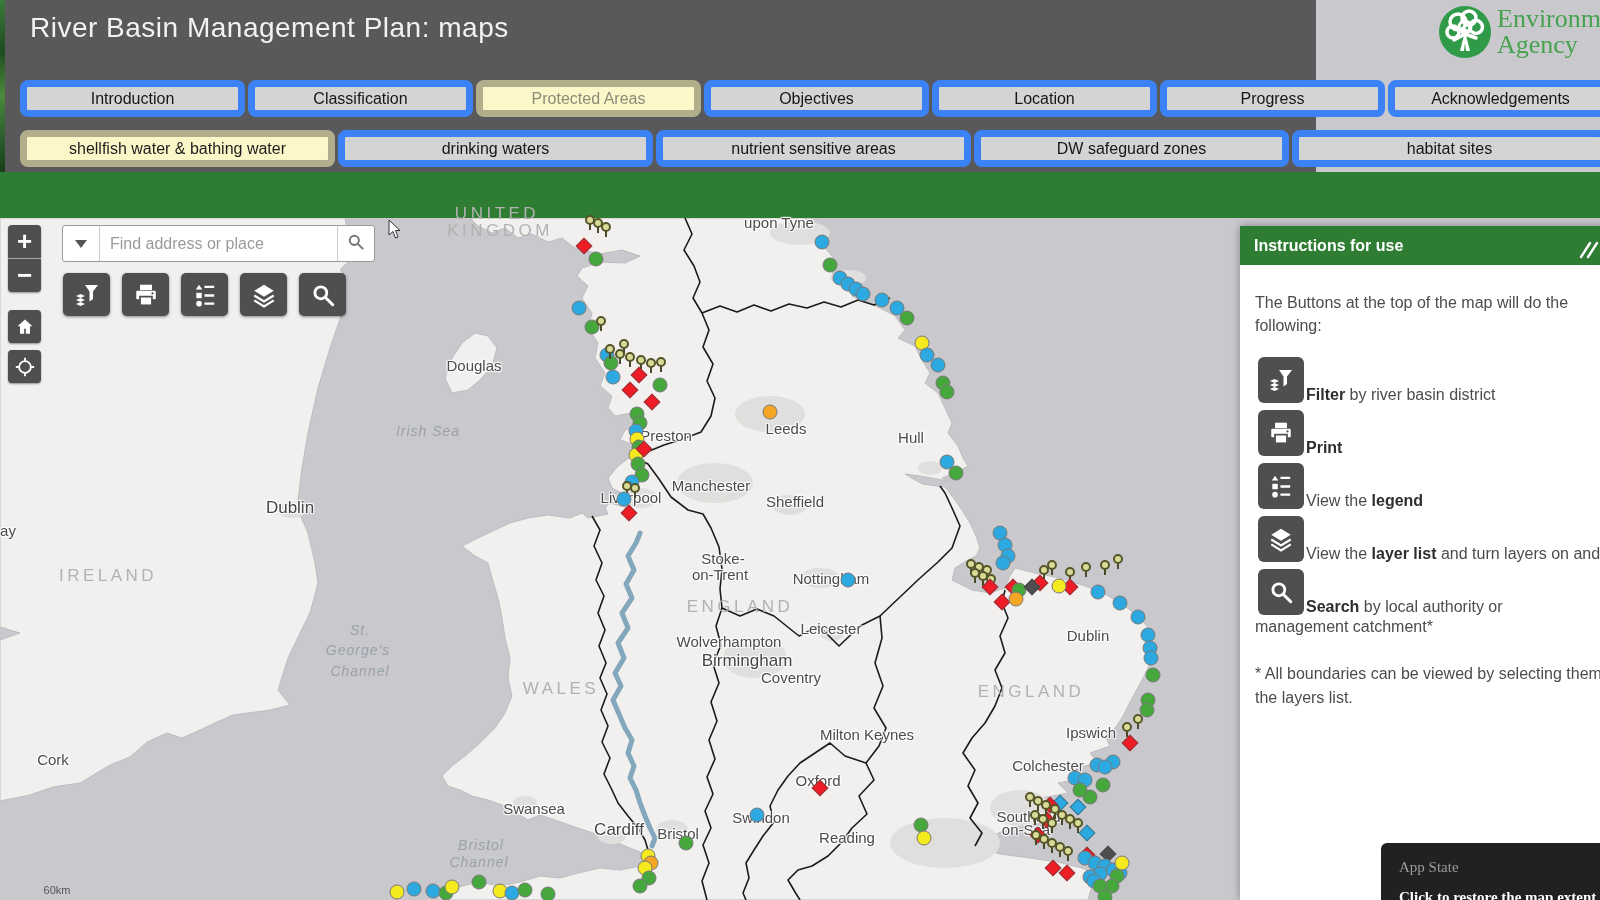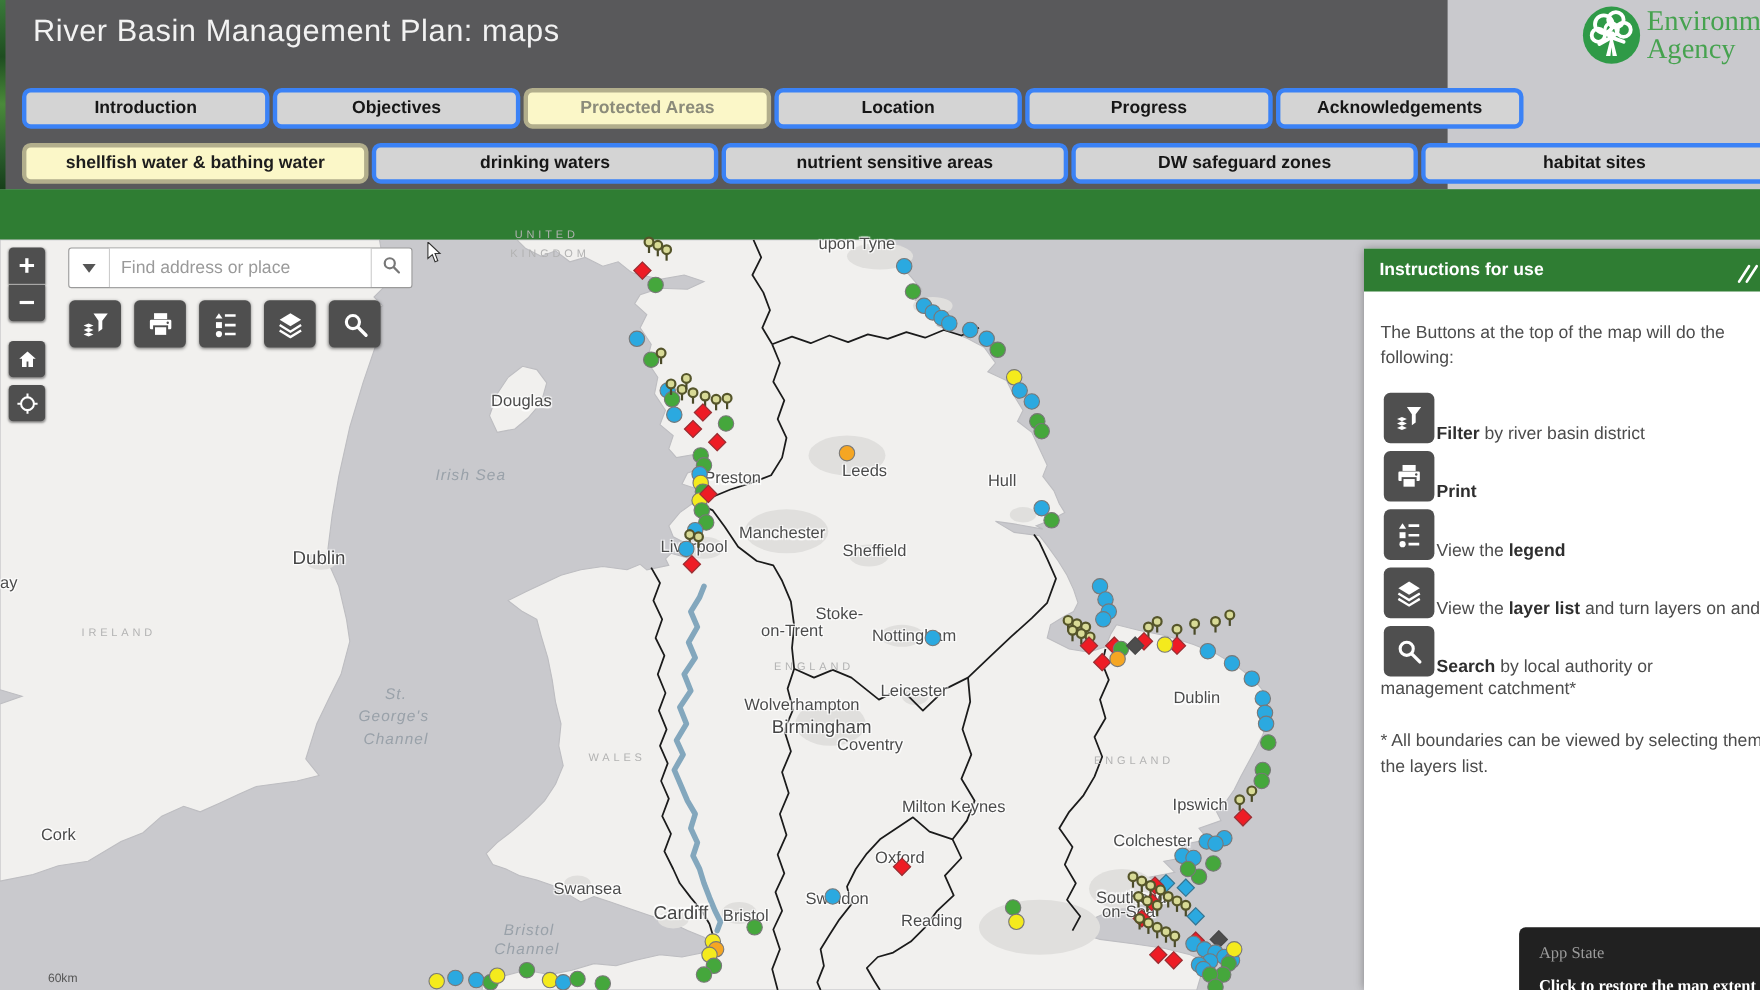--- a/index.html
+++ b/index.html
@@ -9,37 +9,37 @@
   .app-header{position:absolute;left:0;top:0;width:1316px;height:172px;background:#59595b;}
   .page-title{position:absolute;left:30px;top:12px;font-size:28px;color:#f2f2f2;letter-spacing:.5px;}
   .logo{position:absolute;left:1438px;top:5px;width:54px;height:54px;}
   .logo-text{position:absolute;left:1497px;top:6px;font-family:"Liberation Serif",serif;
     font-size:26px;line-height:26px;color:#46a24f;white-space:nowrap;}
   .edge-sliver{position:absolute;left:0;top:0;width:5px;height:172px;z-index:3;
     background:linear-gradient(180deg,#3a7a3a 0%,#1e4d20 30%,#4a8a3a 55%,#2b5e2d 80%,#173f1a 100%);}
   
   .tabs{position:absolute;left:0;display:flex;gap:3px;padding-left:20px;height:37px;width:1640px;}
   #tabs-row1{top:80px;} #tabs-row2{top:130px;}
-  .tab{height:37px;border-radius:8px;background:#d4d4d4;border:4px solid #3b82f6;box-sizing:border-box;
-    display:flex;align-items:center;justify-content:center;font-weight:bold;font-size:16px;color:#161616;
+  .tab{height:37px;border-radius:8px;background:#d4d4d4;border:7px solid #3b82f6;box-sizing:border-box;
+    display:flex;align-items:center;justify-content:center;font-weight:normal;font-size:16px;color:#161616;
     white-space:nowrap;overflow:hidden;cursor:pointer;}
   .tab.active{background:#fbf7c8;border-color:#b2ae8c;}
   #tabs-row1 .tab.active{color:#8b8b7a;}
   #tabs-row2 .tab.active{color:#1d1d1d;}
   .green-band{position:absolute;left:0;top:172px;width:1600px;height:46px;background:#2f7d33;}
   
   #map{position:absolute;left:0;top:218px;width:1600px;height:682px;background:#c9c9cd;}
   #map svg.basemap{position:absolute;left:0;top:0;}
   #map-annotations{position:absolute;left:0;top:0;width:1600px;height:682px;}
   .lbl{position:absolute;transform:translate(-50%,-50%);white-space:nowrap;}
   .lbl.city{font-size:15px;color:#4b4b4b;
     text-shadow:-1px -1px 1px #fff,1px -1px 1px #fff,-1px 1px 1px #fff,1px 1px 1px #fff;text-align:center;}
   .lbl.city-lg{font-size:17px;color:#454545;
     text-shadow:-1px -1px 1px #fff,1px -1px 1px #fff,-1px 1px 1px #fff,1px 1px 1px #fff;}
-  .lbl.country{font-size:10px;color:#b2b2b2;letter-spacing:3.5px;}
+  .lbl.country{font-size:17px;color:#b2b2b2;letter-spacing:3.5px;}
   .lbl.sea{font-style:italic;font-size:14px;color:#99a1a9;letter-spacing:1px;}
   .lbl.scale{font-size:11px;color:#555;}
   .mk{position:absolute;}
   .mk-circle{width:15px;height:15px;border-radius:50%;border:1px solid #787878;box-sizing:border-box;
     transform:translate(-50%,-50%);}
   .mk-diamond{width:12px;height:12px;border:1px solid rgba(70,70,70,.55);box-sizing:border-box;
     transform:translate(-50%,-50%) rotate(45deg);}
   .mk-pin{width:0;height:0;}
   .pin-stem{position:absolute;left:-1px;top:-1px;width:2px;height:8px;background:#4a4a28;}
   .pin-head{position:absolute;left:-5px;top:-8px;width:10px;height:10px;border-radius:50%;
@@ -109,22 +109,23 @@
         <path d="M27 29 L16 35 M27 29 L38 33" stroke="#fff" stroke-width="3.5" stroke-linecap="round"></path>
         <circle cx="27" cy="27" r="3.5" fill="#fff"></circle>
       </svg>
     </div>
     <div class="logo-text">
       <div>Environment</div>
       <div>Agency</div>
     </div>
     <div class="tabs" id="tabs-row1">
         <div class="tab" style="flex: 0 0 225px;">Introduction</div>
+        <div class="tab" style="flex: 0 0 225px;">Classification</div>
+        <div class="tab active" style="flex: 0 0 225px;">Protected Areas</div>
         <div class="tab" style="flex: 0 0 225px;">Objectives</div>
-        <div class="tab active" style="flex: 0 0 225px;">Protected Areas</div>
         <div class="tab" style="flex: 0 0 225px;">Location</div>
         <div class="tab" style="flex: 0 0 225px;">Progress</div>
         <div class="tab" style="flex: 0 0 225px;">Acknowledgements</div>
       </div>
     <div class="tabs" id="tabs-row2">
         <div class="tab active" style="flex: 0 0 315px;">shellfish water &amp; bathing water</div>
         <div class="tab" style="flex: 0 0 315px;">drinking waters</div>
         <div class="tab" style="flex: 0 0 315px;">nutrient sensitive areas</div>
         <div class="tab" style="flex: 0 0 315px;">DW safeguard zones</div>
         <div class="tab" style="flex: 0 0 315px;">habitat sites</div>
@@ -190,21 +191,21 @@
         <span class="lbl sea" style="left: 358px; top: 432px;">George's</span>
         <span class="lbl sea" style="left: 360px; top: 453px;">Channel</span>
         <span class="lbl city" style="left: 53px; top: 541px;">Cork</span>
         <span class="lbl city" style="left: 8px; top: 312px;">ay</span>
         <span class="lbl city" style="left: 666px; top: 217px;">Preston</span>
         <span class="lbl city" style="left: 786px; top: 210px;">Leeds</span>
         <span class="lbl city" style="left: 911px; top: 219px;">Hull</span>
         <span class="lbl city" style="left: 711px; top: 267px;">Manchester</span>
         <span class="lbl city" style="left: 631px; top: 279px;">Liverpool</span>
         <span class="lbl city" style="left: 795px; top: 283px;">Sheffield</span>
-        <span class="lbl city" style="left: 723px; top: 340px; margin-left: 40px;">Stoke-</span>
+        <span class="lbl city" style="left: 723px; top: 340px;">Stoke-</span>
         <span class="lbl city" style="left: 720px; top: 356px;">on-Trent</span>
         <span class="lbl city" style="left: 831px; top: 360px;">Nottingham</span>
         <span class="lbl country" style="left: 740px; top: 389px;">ENGLAND</span>
         <span class="lbl city" style="left: 831px; top: 410px;">Leicester</span>
         <span class="lbl city" style="left: 729px; top: 423px;">Wolverhampton</span>
         <span class="lbl city-lg" style="left: 747px; top: 443px;">Birmingham</span>
         <span class="lbl city" style="left: 791px; top: 459px;">Coventry</span>
         <span class="lbl country" style="left: 561px; top: 471px;">WALES</span>
         <span class="lbl city" style="left: 1088px; top: 417px;">Dublin</span>
         <span class="lbl country" style="left: 1031px; top: 474px;">ENGLAND</span>

